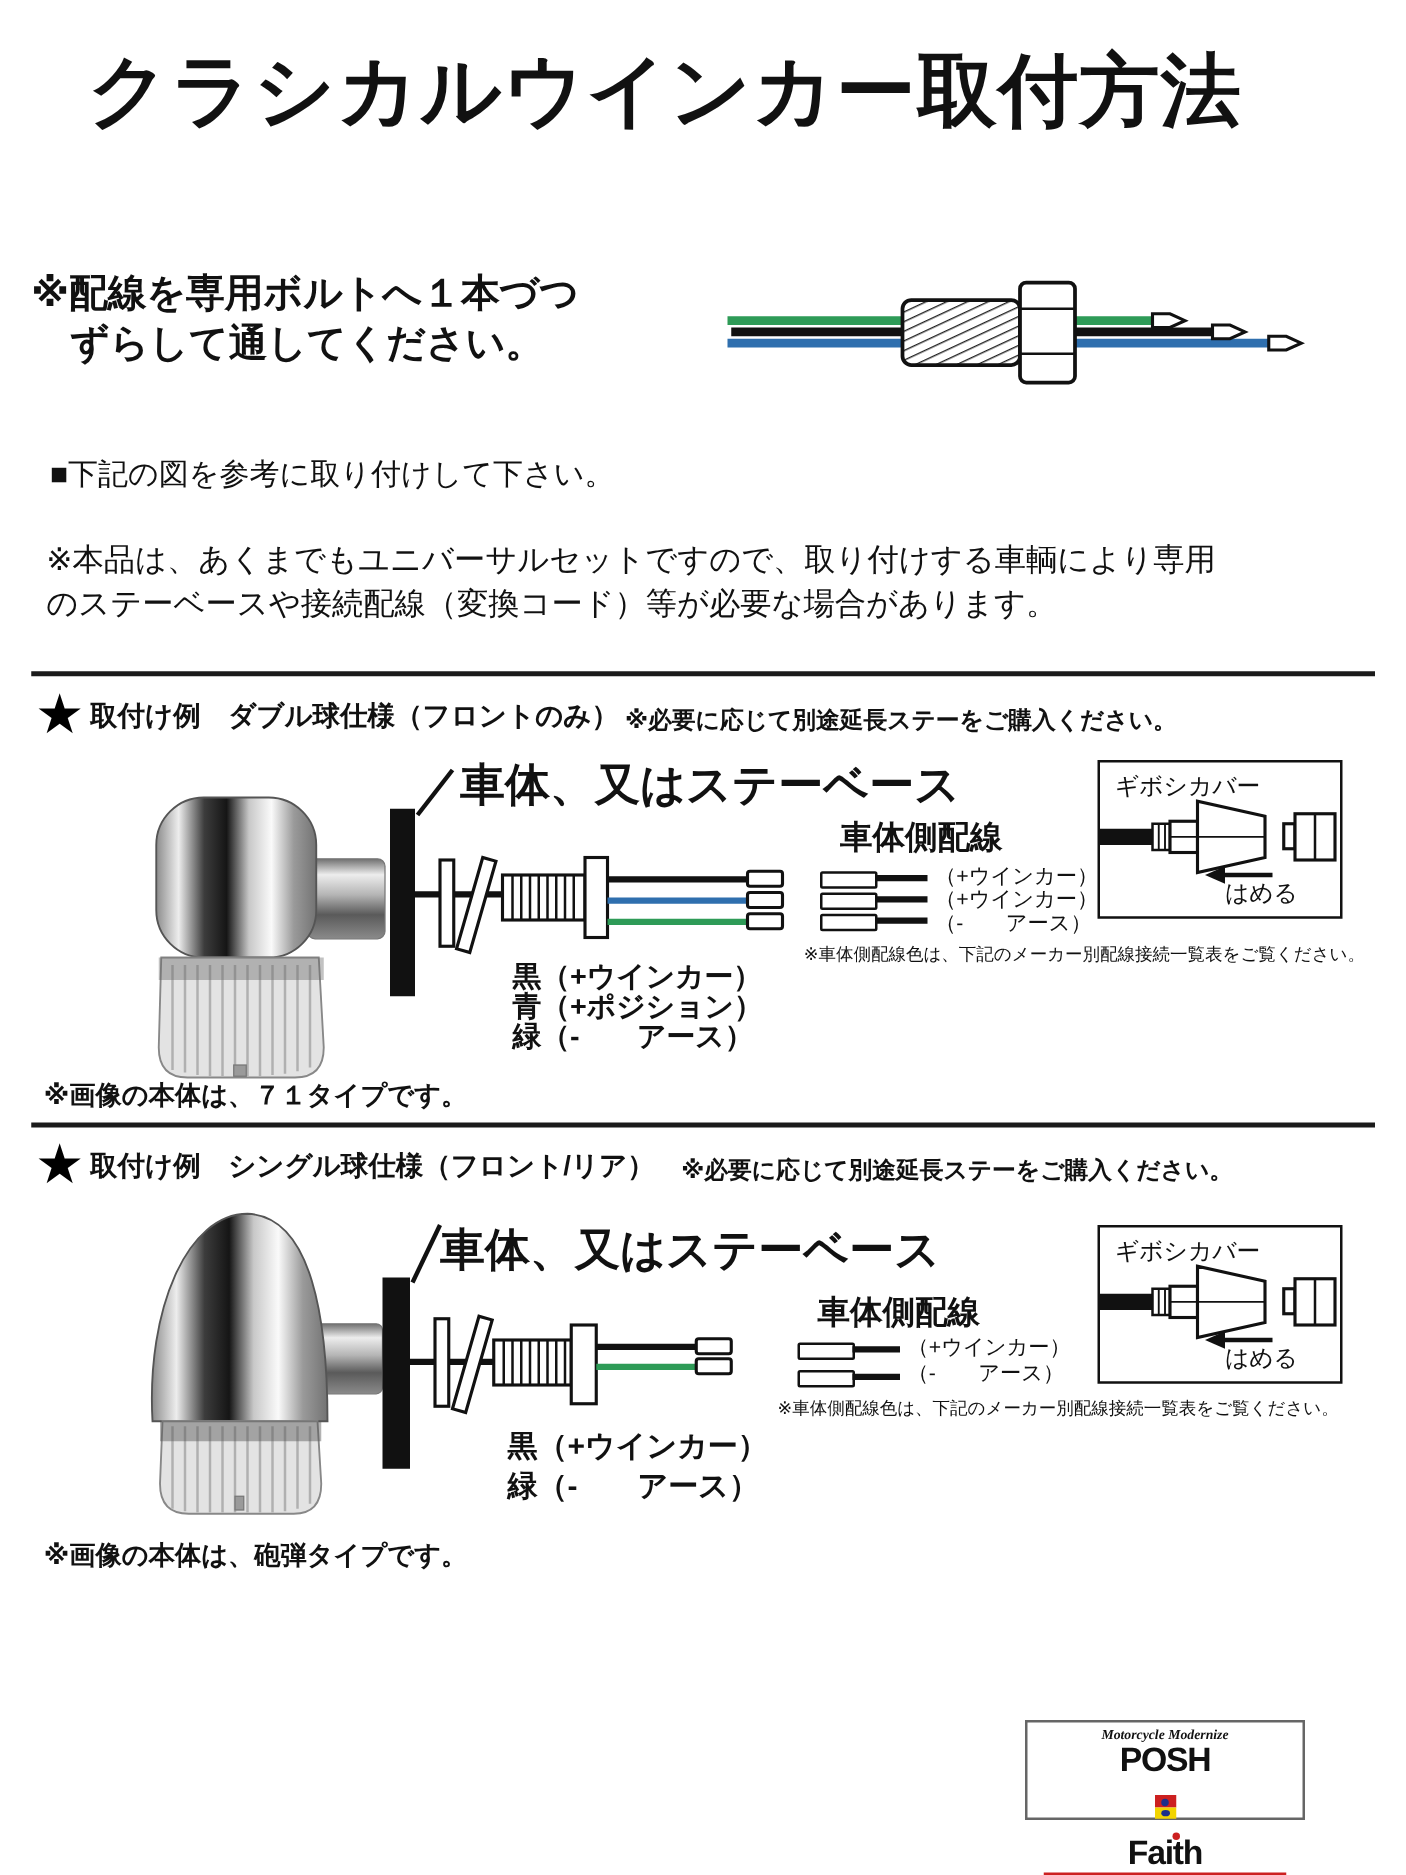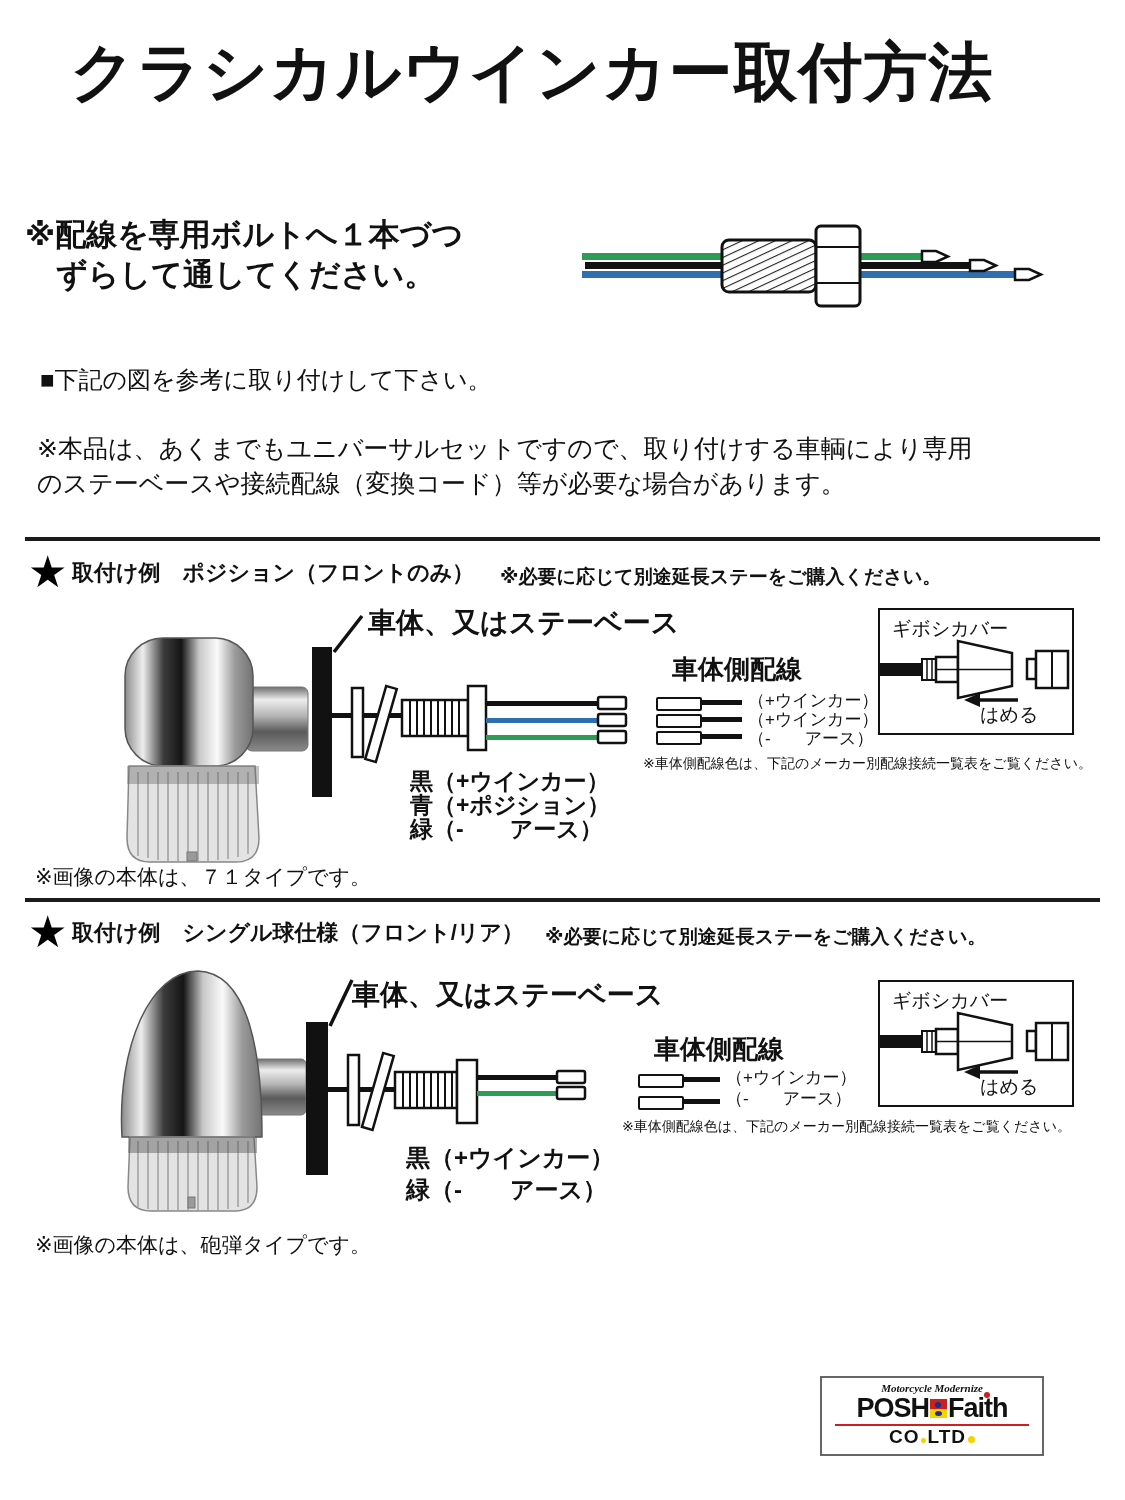--- a/index.html
+++ b/index.html
@@ -11,37 +11,37 @@
   .bolt-note1{left:25px;top:216px;font-size:31px;font-weight:700;}
   .bolt-note2{left:56px;top:256px;font-size:31px;font-weight:700;}
   .figure-note{left:40px;top:366px;font-size:24px;font-weight:400;}
   .univ1{left:37px;top:433px;font-size:25px;}
   .univ2{left:37px;top:468px;font-size:25px;}
   .hr{position:absolute;left:25px;width:1075px;height:4px;background:#1b1b1b;}
   .hr1{top:537px;} .hr2{top:898px;}
   .star{position:absolute;font-size:44px;line-height:1;color:#000;}
   .sec-title{font-size:22px;font-weight:700;}
   .sec-note{font-size:19px;font-weight:700;}
-  .stay-label{font-size:28px;font-weight:700;text-align:center;}
+  .stay-label{font-size:36px;font-weight:700;text-align:center;}
   .lamp-wire{font-size:23px;font-weight:700;}
   .veh-title{font-size:26px;font-weight:700;}
   .veh-label{font-size:17px;font-weight:400;}
   .color-note{font-size:14px;font-weight:400;}
-  .body-note{font-size:21px;font-weight:400;}
+  .body-note{font-size:21px;font-weight:700;}
   .term{position:absolute;width:42px;height:10px;background:#fff;border:2.5px solid #111;border-radius:2px;}
   .stub{position:absolute;height:5px;background:#111;}
   .gibo-box{position:absolute;width:196px;height:127px;border:2.5px solid #111;background:#fff;box-sizing:border-box;}
   .gibo-title{position:absolute;left:12px;top:6px;font-size:19px;}
   .gibo-action{position:absolute;left:100px;top:92px;font-size:19px;}
   .logo-box{position:absolute;left:820px;top:1376px;width:224px;height:80px;border:2px solid #666;
             background:#fff;box-sizing:border-box;text-align:center;}
   .logo-tagline{font-family:"Liberation Serif","DejaVu Serif",serif;font-style:italic;font-weight:700;
                 font-size:11px;margin-top:5px;line-height:1;}
-  .logo-name{display:flex;align-items:center;justify-content:center;gap:1px;font-weight:700;
-             font-size:27px;letter-spacing:-1px;line-height:1;margin-top:1px;}
+  .logo-name{display:flex;align-items:center;justify-content:center;gap:14px;font-weight:700;
+             font-size:27px;letter-spacing:-1px;line-height:1;margin-top:1px;flex-direction:column;}
   .logo-mark{position:relative;width:17px;height:19px;display:inline-block;}
   .lm-top{position:absolute;left:0;top:0;width:100%;height:55%;}
   .lm-bottom{position:absolute;left:0;bottom:0;width:100%;height:45%;}
   .lm-dot1{position:absolute;left:5px;top:3px;width:6px;height:6px;border-radius:50%;}
   .lm-dot2{position:absolute;left:5px;bottom:2px;width:7px;height:5px;border-radius:50%;}
   .logo-faith{position:relative;display:inline-block;}
   .faith-idot{position:absolute;left:36px;top:-3px;width:6px;height:6px;border-radius:50%;}
   .logo-underline{width:88%;height:2px;margin:2px auto 1px;}
   .logo-company{font-weight:700;font-size:19px;letter-spacing:1px;line-height:1;}
   .co-dot{display:inline-block;width:5px;height:5px;border-radius:50%;margin:0 1px 0 2px;}
@@ -102,21 +102,21 @@
       </g>
   </svg>
 
   <div class="t figure-note">■下記の図を参考に取り付けして下さい。</div>
   <div class="t univ1">※本品は、あくまでもユニバーサルセットですので、取り付けする車輌により専用</div>
   <div class="t univ2">のステーベースや接続配線（変換コード）等が必要な場合があります。</div>
 
   <div class="hr hr1"></div>
 
   <div class="star" style="left:28px;top:550px">★</div>
-  <div class="t sec-title" style="left:72px;top:560px">取付け例　ポジション（フロントのみ）</div>
+  <div class="t sec-title" style="left:72px;top:560px">取付け例　ダブル球仕様（フロントのみ）</div>
   <div class="t sec-note" style="left:500px;top:566px">※必要に応じて別途延長ステーをご購入ください。</div>
 
   <svg class="abs" style="left:118px;top:630px" width="220" height="245" viewBox="0 0 220 245">
     <rect x="128" y="57" width="62" height="64" rx="6" fill="url(#stemA)" stroke="#777" stroke-width="1"></rect>
     <rect x="7" y="8" width="128" height="128" rx="38" fill="url(#chromeA)" stroke="#555" stroke-width="1.5"></rect>
     <path d="M11,136 L137,136 L141,208 Q141,232 118,232 L32,232 Q9,232 9,208 Z" fill="#e3e3e3" stroke="#888" stroke-width="1.5"></path>
     <g stroke="#b0b0b0" stroke-width="2">
       <line x1="20" y1="142" x2="20" y2="226"></line>
         <line x1="30" y1="142" x2="30" y2="228"></line>
       <line x1="40" y1="142" x2="40" y2="230"></line>

